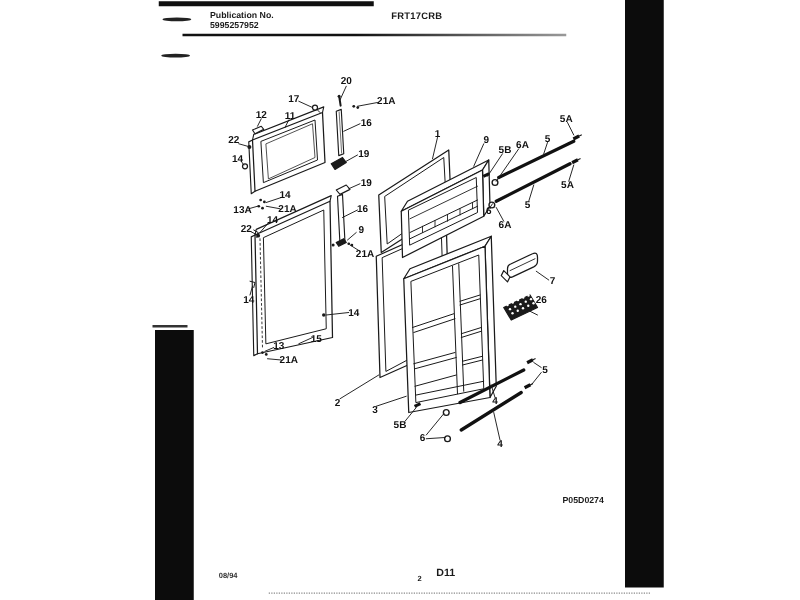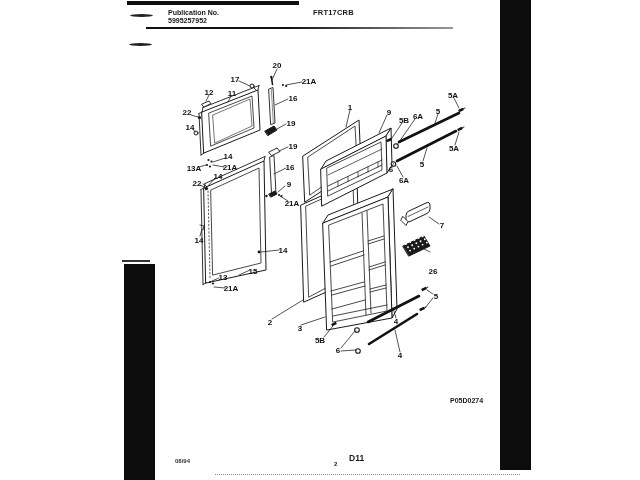--- a/index.html
+++ b/index.html
@@ -240,21 +240,21 @@
       <span class="callout" style="left: 389px; top: 112px;">9</span>
       <span class="callout" style="left: 404px; top: 120px;">5B</span>
       <span class="callout" style="left: 418px; top: 116px;">6A</span>
       <span class="callout" style="left: 438px; top: 111px;">5</span>
       <span class="callout" style="left: 453px; top: 95px;">5A</span>
       <span class="callout" style="left: 454px; top: 148px;">5A</span>
       <span class="callout" style="left: 391px; top: 169px;">6</span>
       <span class="callout" style="left: 404px; top: 180px;">6A</span>
       <span class="callout" style="left: 422px; top: 164px;">5</span>
       <span class="callout" style="left: 442px; top: 225px;">7</span>
-      <span class="callout" style="left: 433px; top: 271px;">26</span>
+      <span class="callout" style="left: 433px; top: 240px;">26</span>
       <span class="callout" style="left: 270px; top: 322px;">2</span>
       <span class="callout" style="left: 300px; top: 328px;">3</span>
       <span class="callout" style="left: 320px; top: 340px;">5B</span>
       <span class="callout" style="left: 338px; top: 350px;">6</span>
       <span class="callout" style="left: 396px; top: 321px;">4</span>
       <span class="callout" style="left: 400px; top: 355px;">4</span>
       <span class="callout" style="left: 436px; top: 296px;">5</span>
     </div>
 
   <div class="abs figcode">P05D0274</div>

